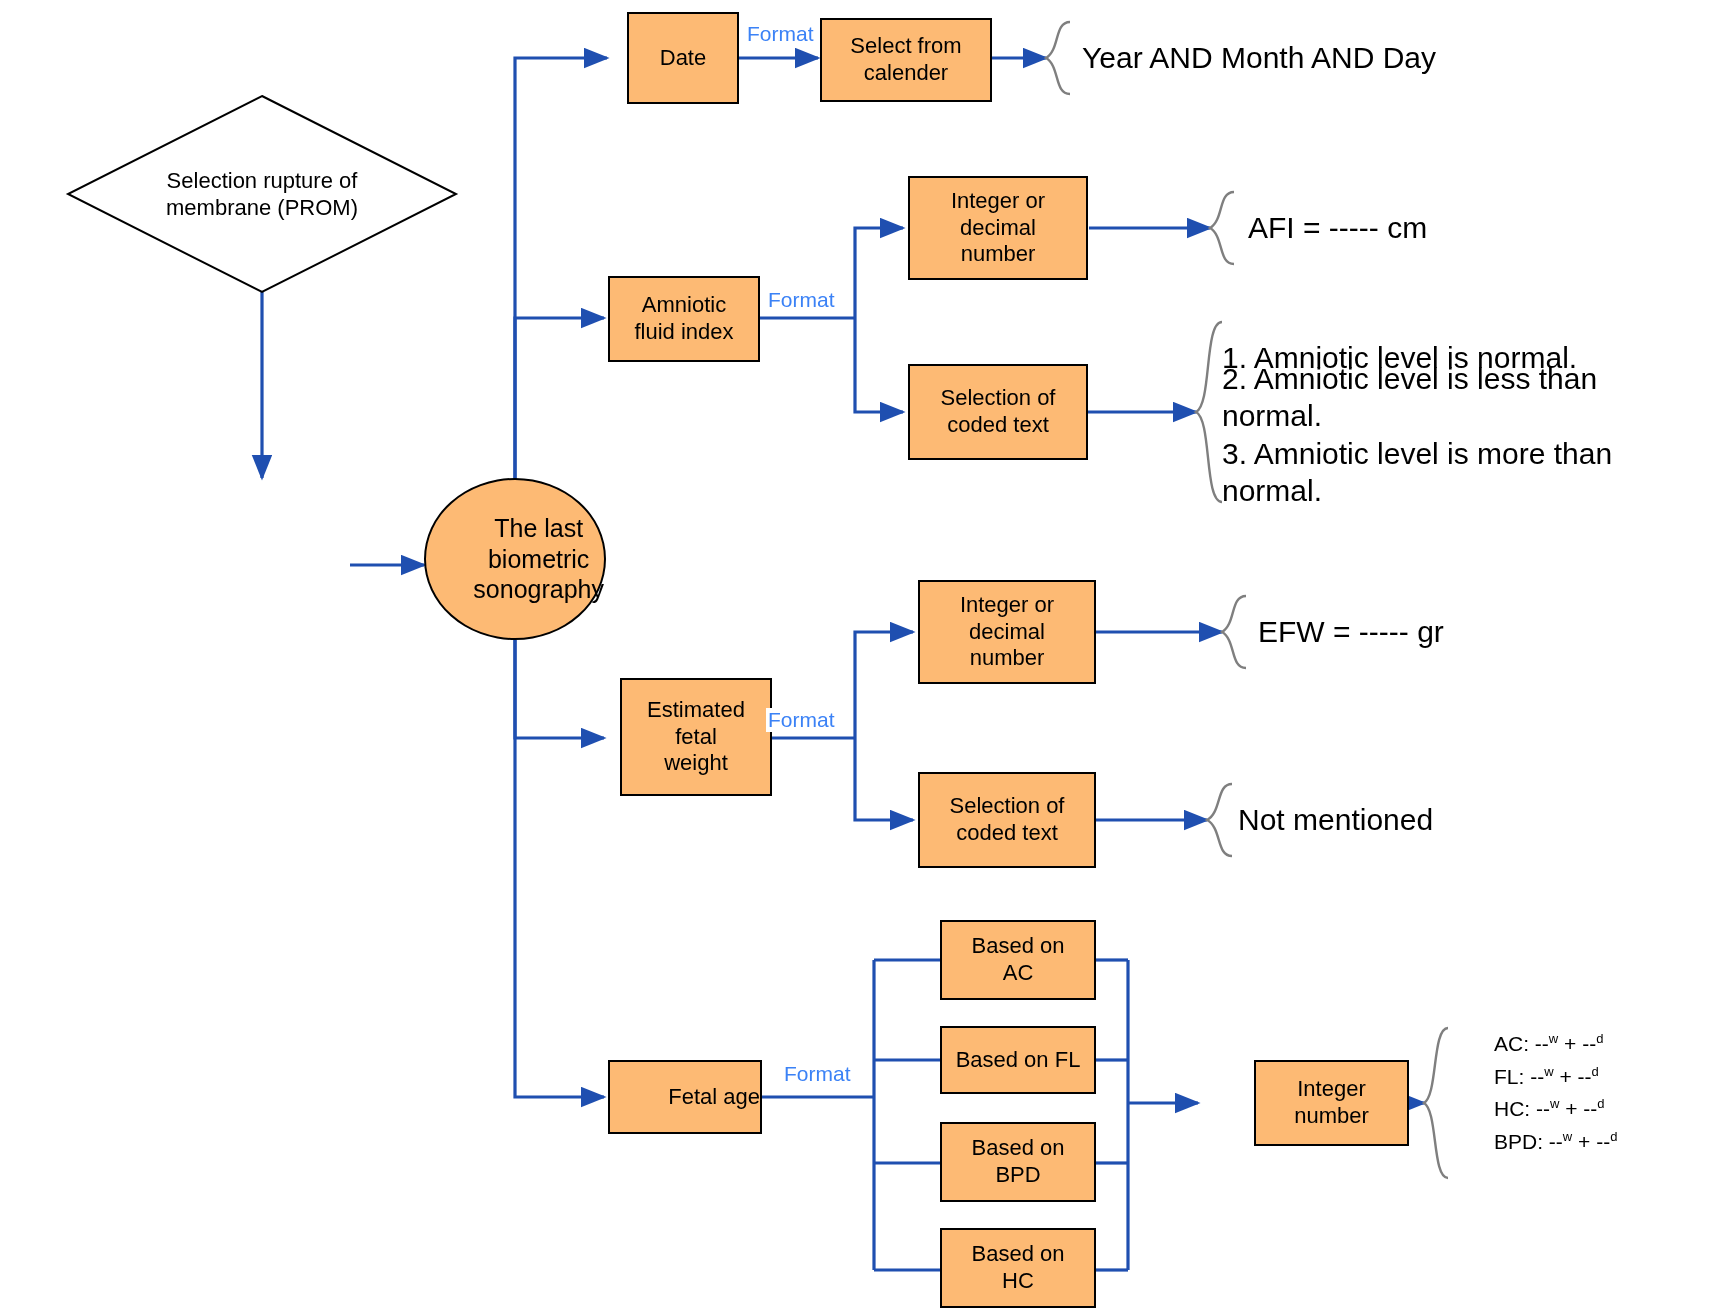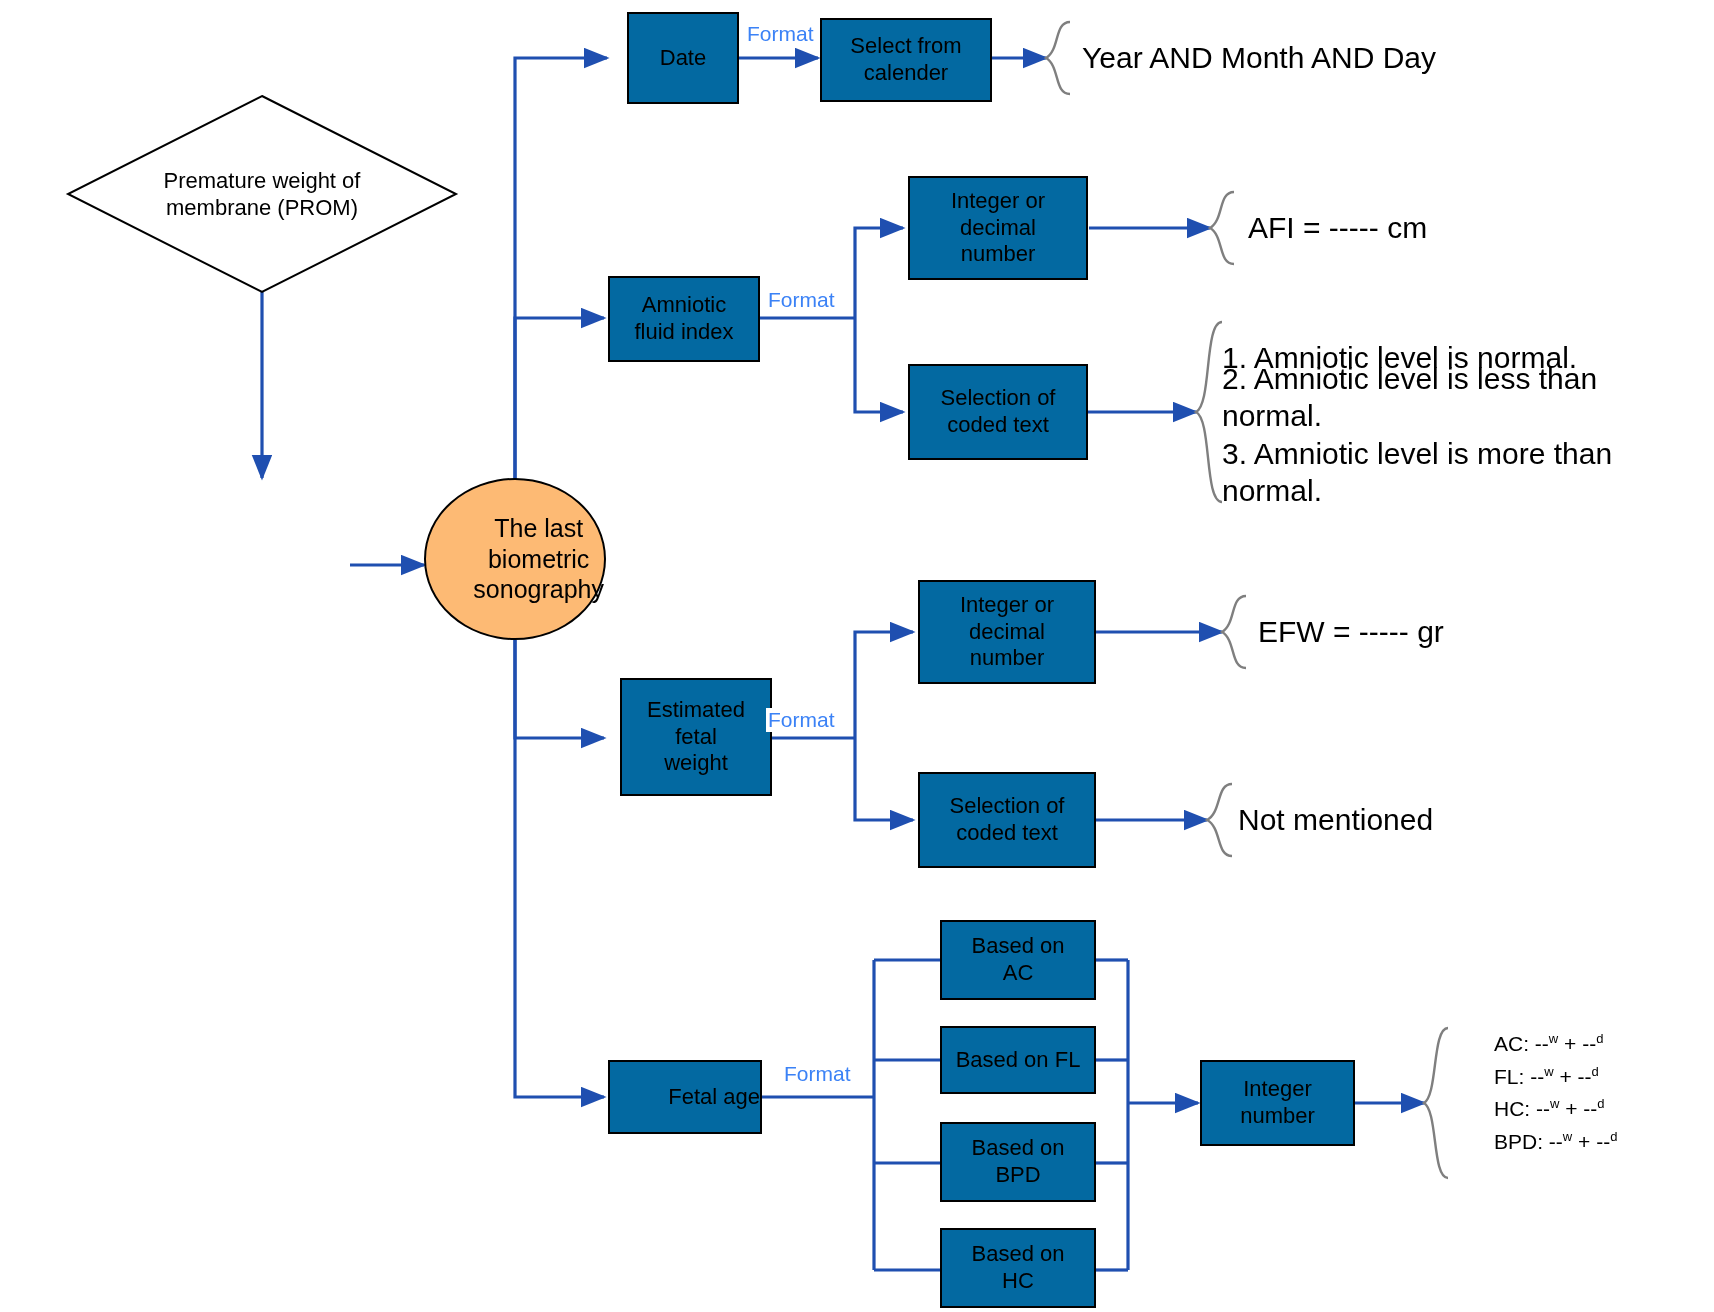--- a/index.html
+++ b/index.html
@@ -30,21 +30,21 @@
     position: absolute;
     box-sizing: border-box;
     display: flex;
     align-items: center;
     justify-content: center;
     text-align: center;
     line-height: 1.22;
   }
   .box {
     border: 2px solid #000000;
-    background: #0369a1;
+    background: #fdba74;
     font-size: 22px;
   }
   .circle {
     border: 2px solid #000000;
     background: #fdba74;
     border-radius: 50%;
     font-size: 25px;
     justify-content: flex-end;
   }
   .plain {
@@ -157,21 +157,21 @@
       <path d="M1222,322 C1204,322 1212,404 1196,412 C1212,420 1204,502 1222,502"></path>
       <path d="M1246,596 C1230,596 1236,624 1222,632 C1236,640 1230,668 1246,668"></path>
       <path d="M1232,784 C1216,784 1222,812 1207,820 C1222,828 1216,856 1232,856"></path>
       <path d="M1448,1028 C1432,1028 1438,1095 1424,1103 C1438,1111 1432,1178 1448,1178"></path>
     </g>
   </svg>
 
   <div class="diamond-wrap" style="left:68px; top:96px; width:388px; height:196px;">
     <div class="diamond-text">
       <div>
-        <div>Premature weight of</div>
+        <div>Selection rupture of</div>
         <div>membrane (PROM)</div>
       </div>
     </div>
   </div>
 
 
   <div class="node circle" style="left:424px; top:478px; width:182px; height:162px;">
     <div>
       <div>The last</div>
       <div>biometric</div>
@@ -264,21 +264,21 @@
       <div>BPD</div>
     </div>
   </div>
   <div class="node box" style="left:940px; top:1228px; width:156px; height:80px;">
     <div>
       <div>Based on</div>
       <div>HC</div>
     </div>
   </div>
 
-  <div class="node box" style="left:1200px; top:1060px; width:155px; height:86px;">
+  <div class="node box" style="left:1254px; top:1060px; width:155px; height:86px;">
     <div>
       <div>Integer</div>
       <div>number</div>
     </div>
   </div>
 
   <div class="mono-list" style="position:absolute; left:1452px; top:1028px; font-size:21px; line-height:1.55;margin-left:42px;">
     <div>
       <span>AC:</span>
       <span>--</span><span class="sup">w</span>

